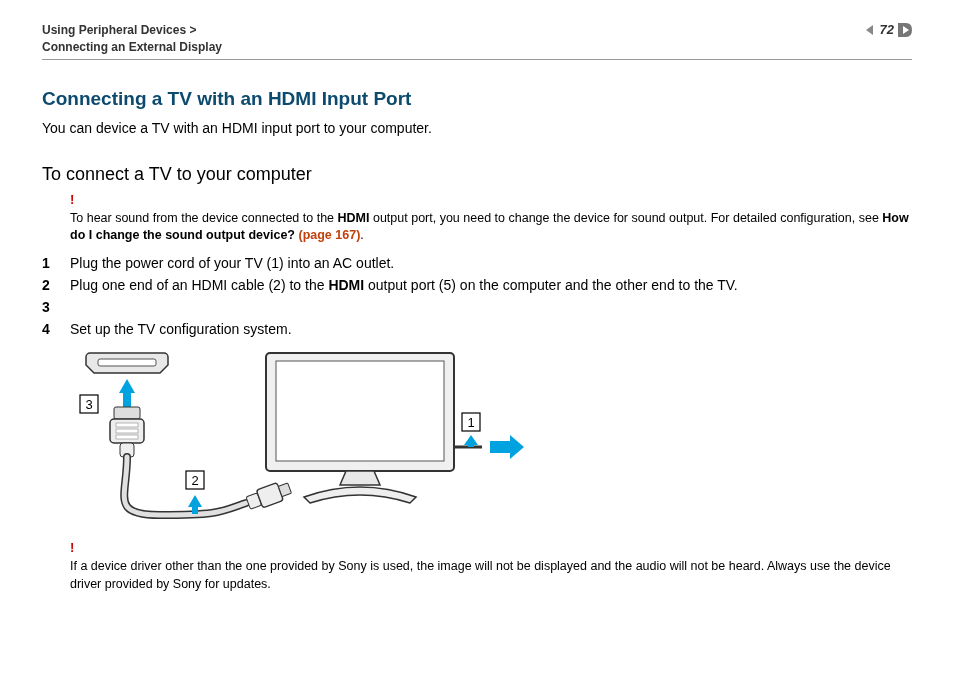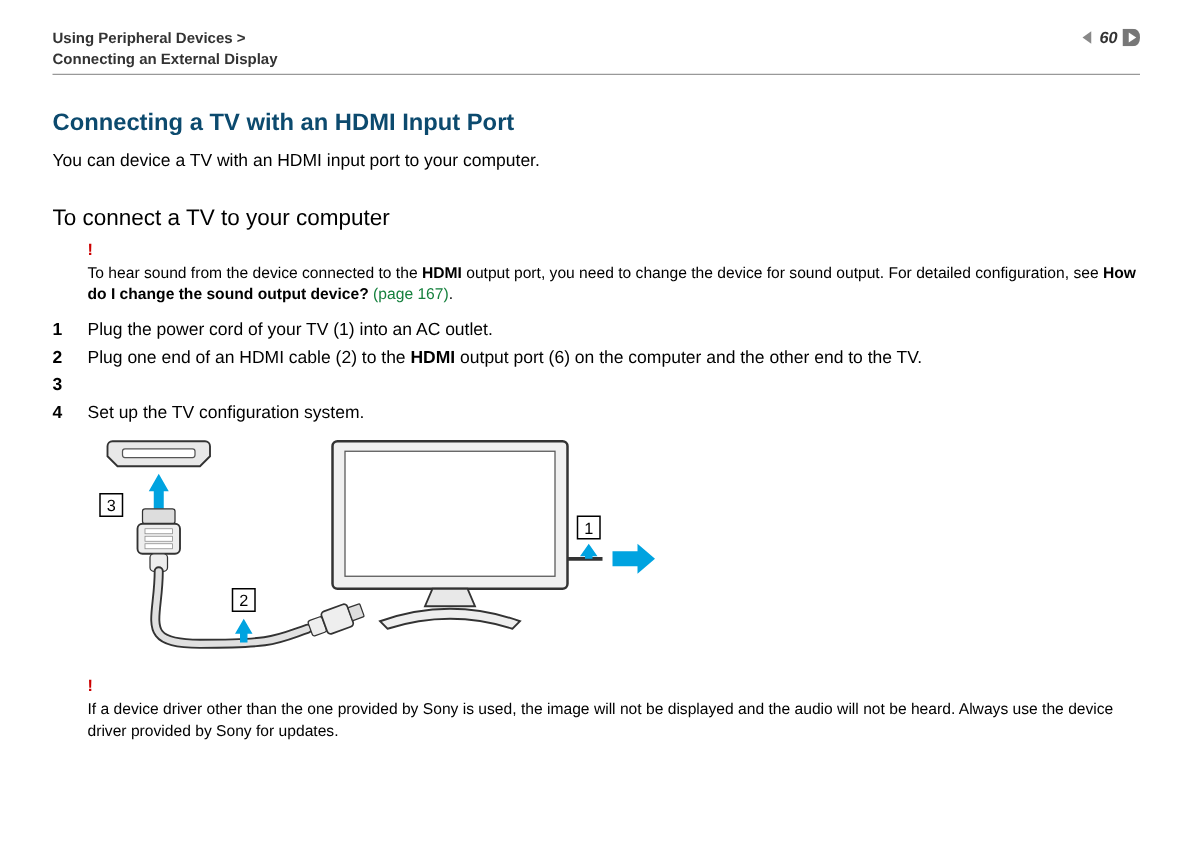--- a/index.html
+++ b/index.html
@@ -66,21 +66,21 @@
     margin-bottom: 10px;
   }
   .notice .bang {
     color: #cc0000;
     font-weight: bold;
     display: block;
     margin-bottom: 1px;
     font-size: 13px;
   }
   .notice b { font-weight: bold; }
-  .link { color: #15803d; font-weight: normal; }
+  .link { color: #c2410c; font-weight: bold; }
   ol.steps {
     list-style: none;
     padding: 0;
     margin: 0 0 10px 0;
     font-size: 14px;
   }
   ol.steps li {
     display: flex;
     align-items: flex-start;
     margin-bottom: 6px;
@@ -107,21 +107,21 @@
       <span>Using Peripheral Devices</span>
       <span class="chev">&gt;</span><br>
       <span>Connecting an External Display</span>
     </div>
     <div class="page-nav">
       <span>
         <svg width="12" height="12" viewBox="0 0 12 12">
             <polygon points="9,1 9,11 2,6" fill="#888"></polygon>
           </svg>
       </span>
-      <span class="page-num">60</span>
+      <span class="page-num">72</span>
       <span>
         <svg width="14" height="14" viewBox="0 0 14 14">
           <path d="M0 0 L0 14 L8 14 Q14 14 14 7 Q14 0 8 0 Z" fill="#777"></path>
           <polygon points="5,3 5,11 11,7" fill="#fff"></polygon>
         </svg>
       </span>
     </div>
   </div>
 
   <h1 class="title">Connecting a TV with an HDMI Input Port</h1>
@@ -135,21 +135,21 @@
     </span>
   </div>
 
   <ol class="steps">
     <li>
       <span class="num">1</span>
       <span class="txt"><span>Plug the power cord of your TV (1) into an AC outlet.</span><b></b><span></span></span>
     </li>
     <li>
       <span class="num">2</span>
-      <span class="txt"><span>Plug one end of an HDMI cable (2) to the </span><b>HDMI</b><span> output port (6) on the computer and the other end to the TV.</span></span>
+      <span class="txt"><span>Plug one end of an HDMI cable (2) to the </span><b>HDMI</b><span> output port (5) on the computer and the other end to the TV.</span></span>
     </li>
     <li>
       <span class="num">3</span>
     </li>
     <li>
       <span class="num">4</span>
       <span class="txt"><span>Set up the TV configuration system.</span><b></b><span></span></span>
     </li>
   </ol>
 

